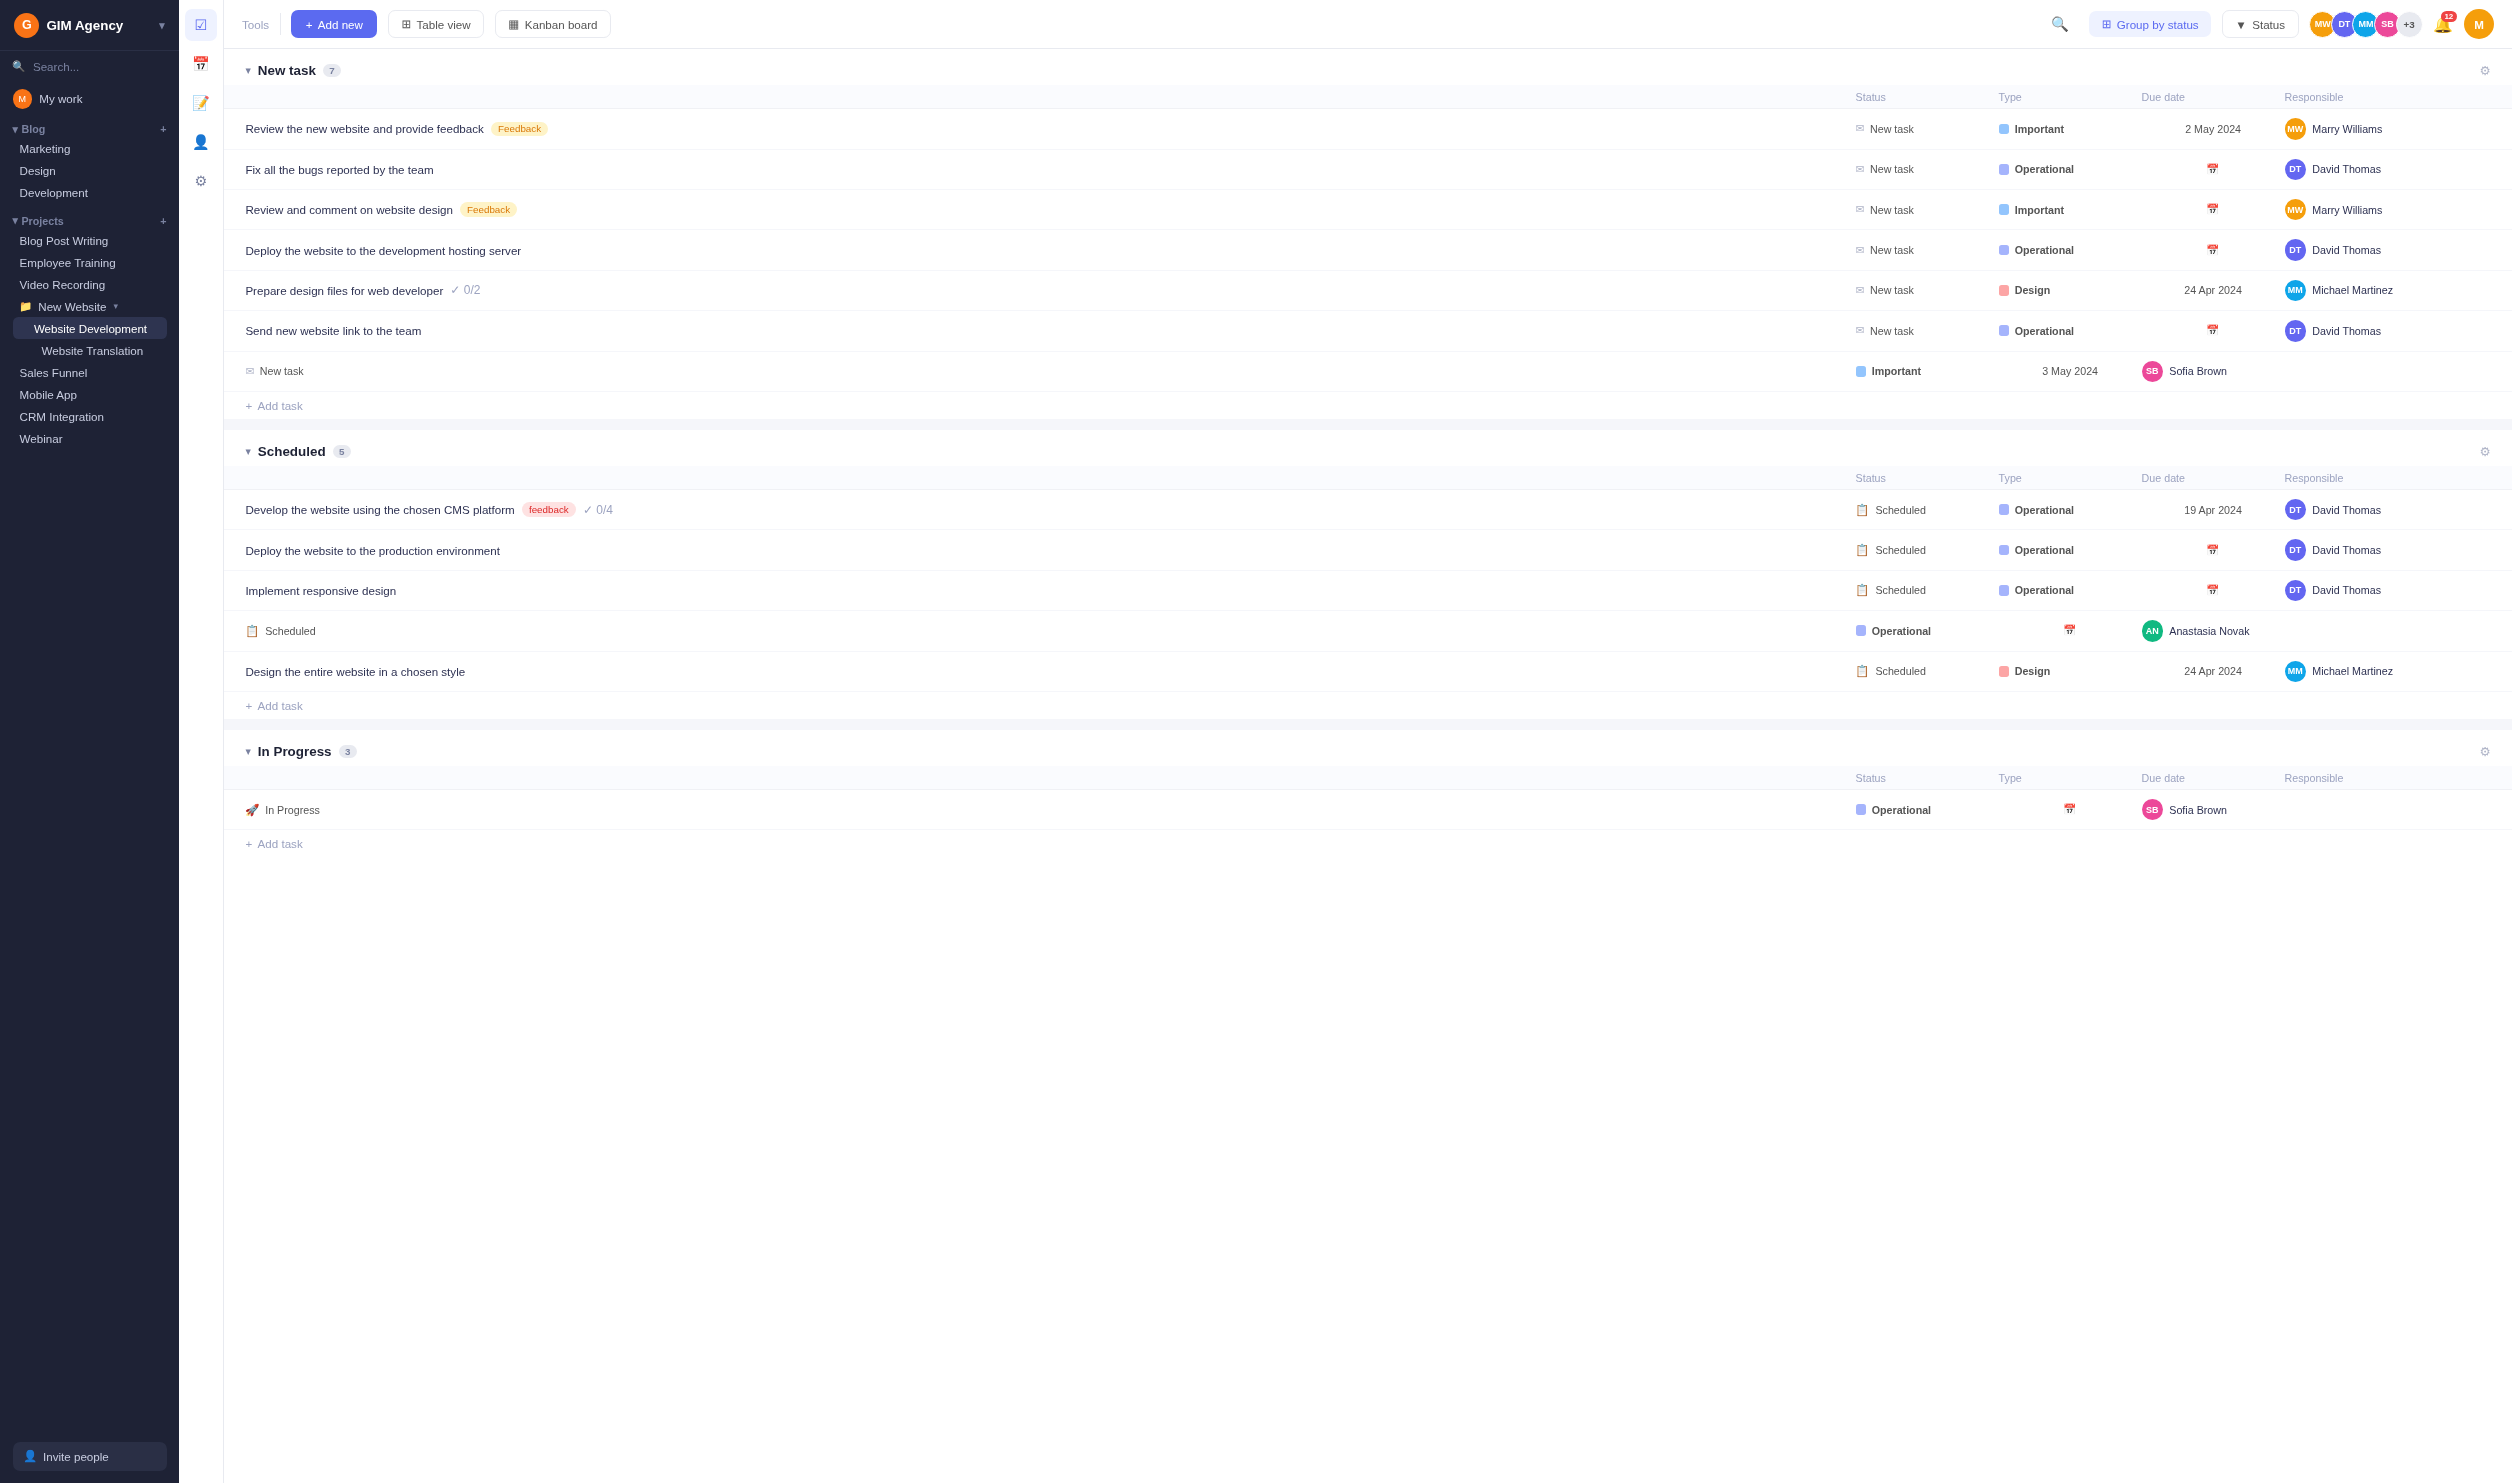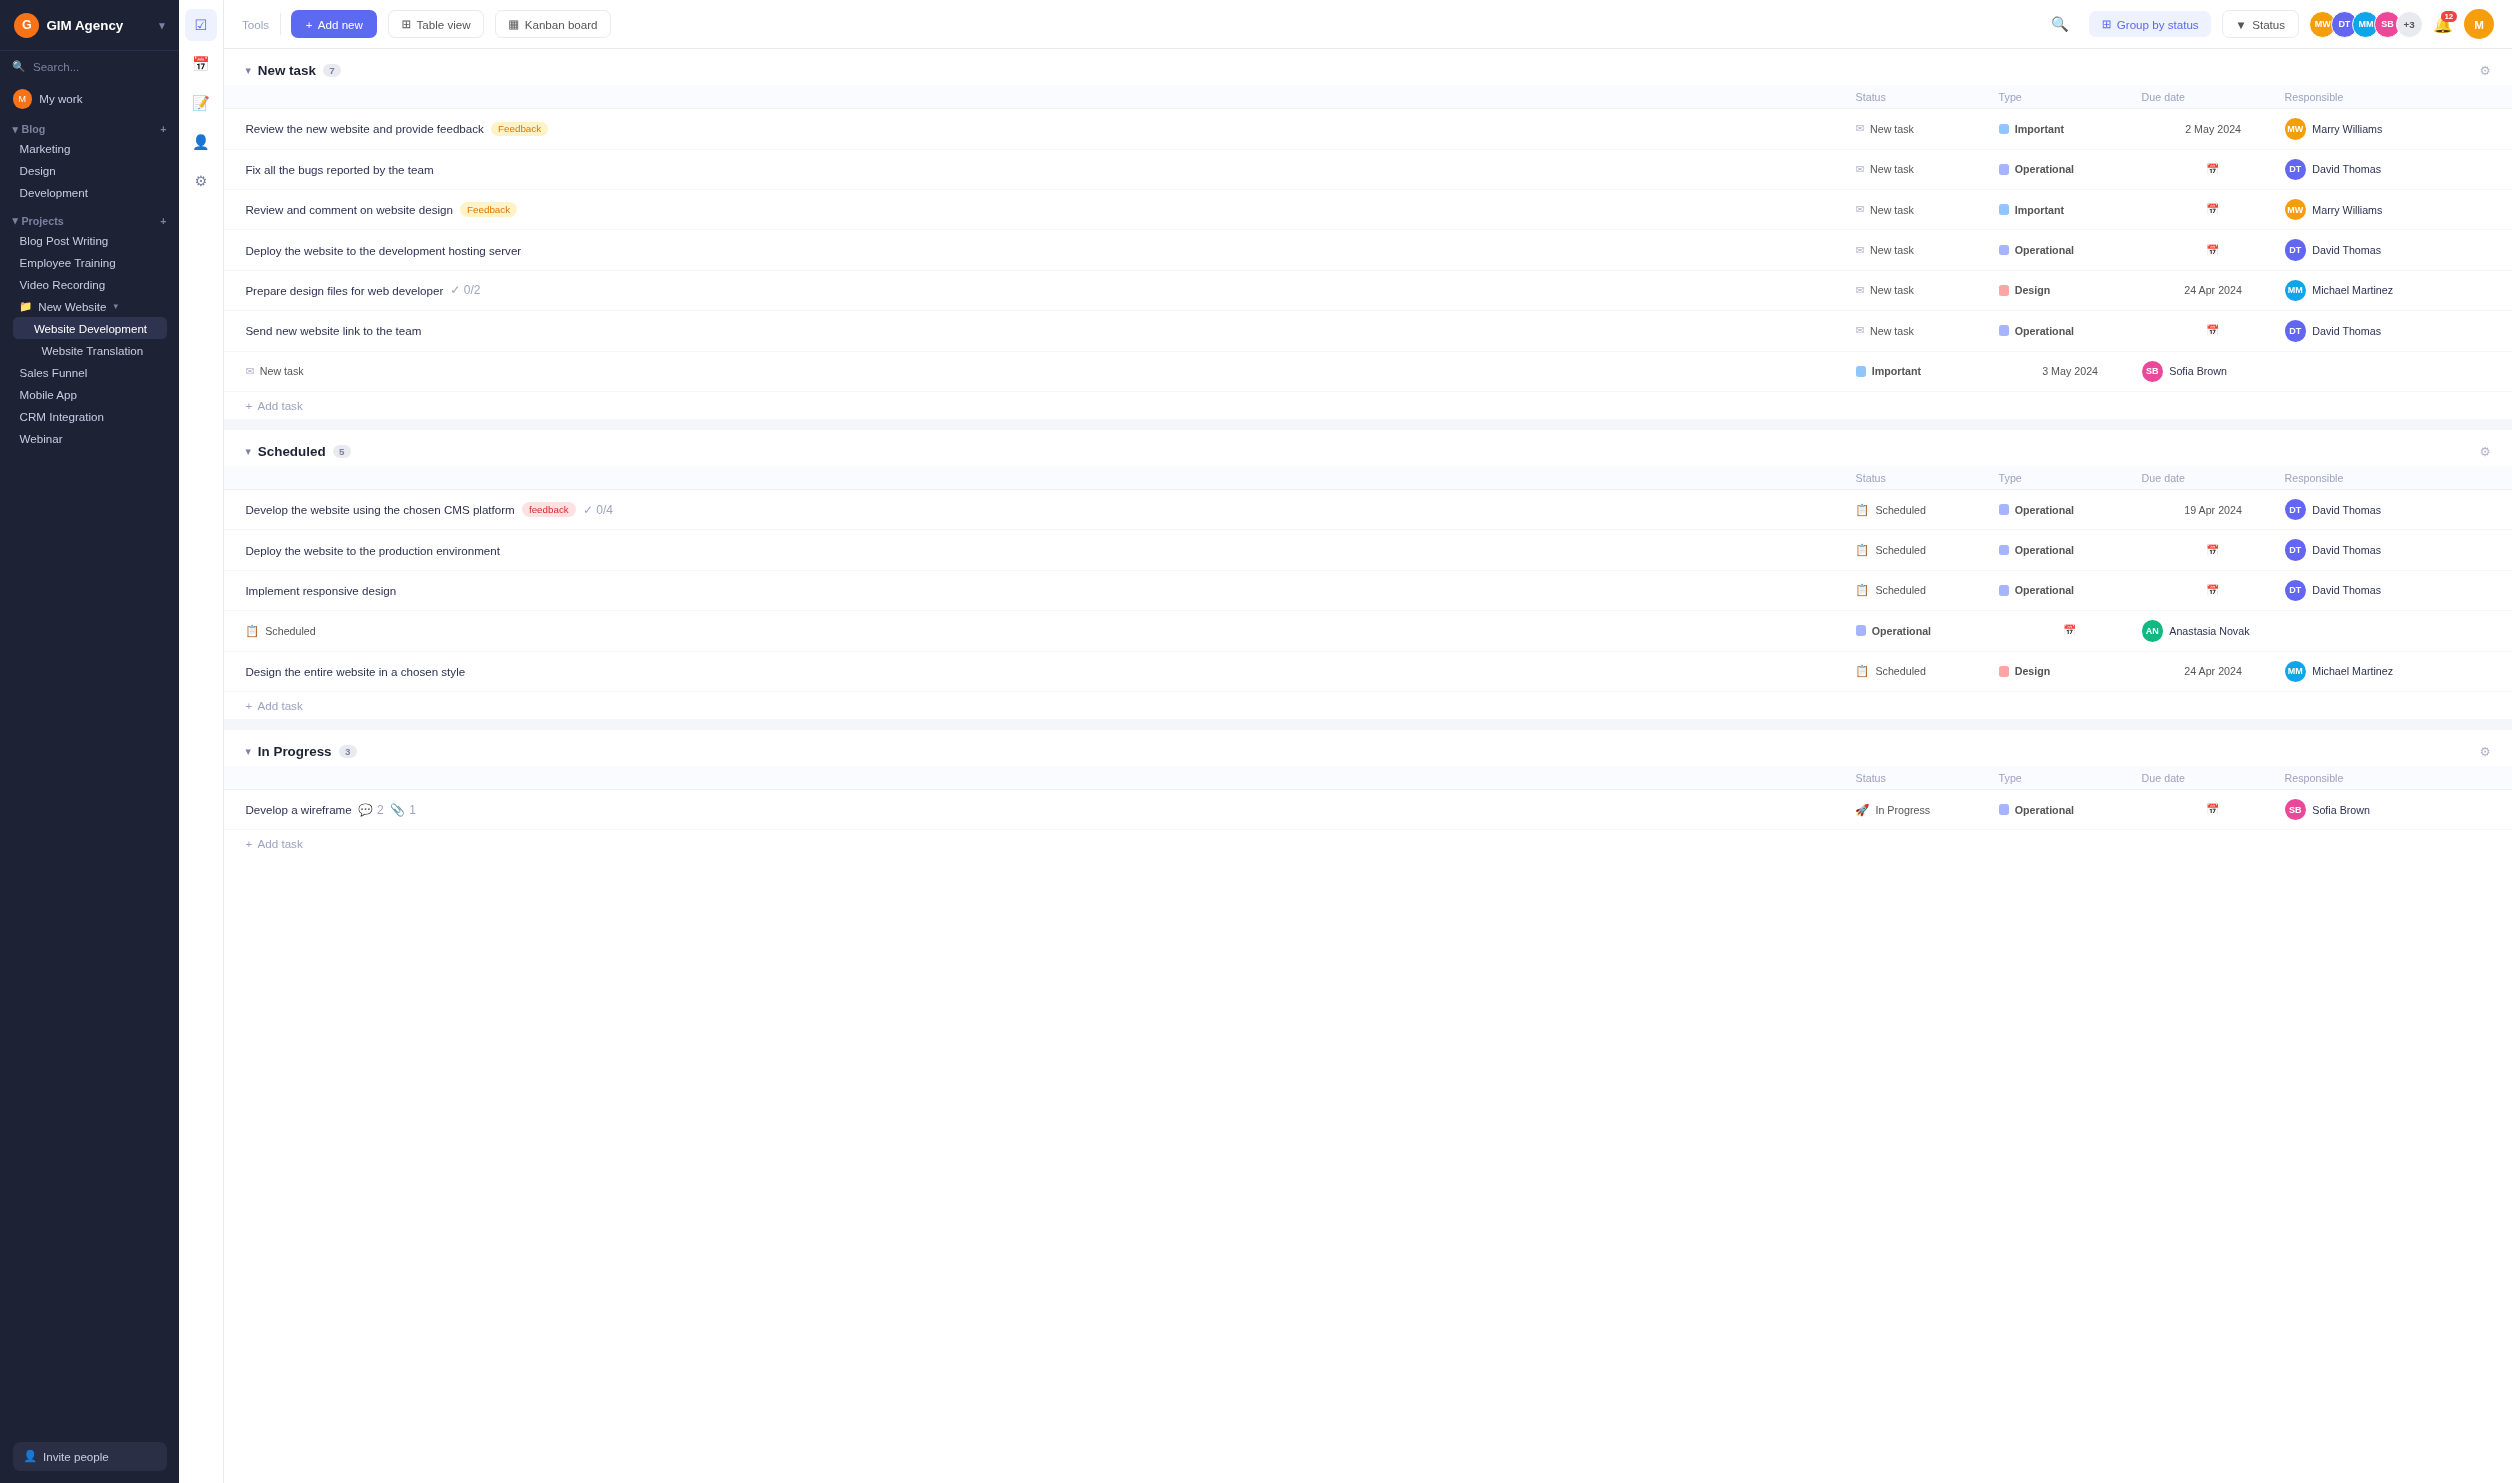--- a/index.html
+++ b/index.html
@@ -837,25 +837,20 @@
       <div class="col-headers">
         <div class="col-header"></div>
         <div class="col-header">Status</div>
         <div class="col-header">Type</div>
         <div class="col-header">Due date</div>
         <div class="col-header">Responsible</div>
         <div class="col-header"></div>
       </div>
 
       <div class="task-row">
-        <div class="task-name">
-          <span>Develop a wireframe</span>
-          <span class="subtask-indicator" style="color:#9ca3c0;">💬 2</span>
-          <span class="subtask-indicator" style="color:#9ca3c0;">📎 1</span>
-        </div>
         <div class="status-cell">
           <span style="font-size:11.6px;">🚀</span>
           <span>In Progress</span>
         </div>
         <div class="type-cell">
           <div class="type-dot type-operational"></div>
           <span>Operational</span>
         </div>
         <div class="due-cell due-empty">
           <span>📅</span>

